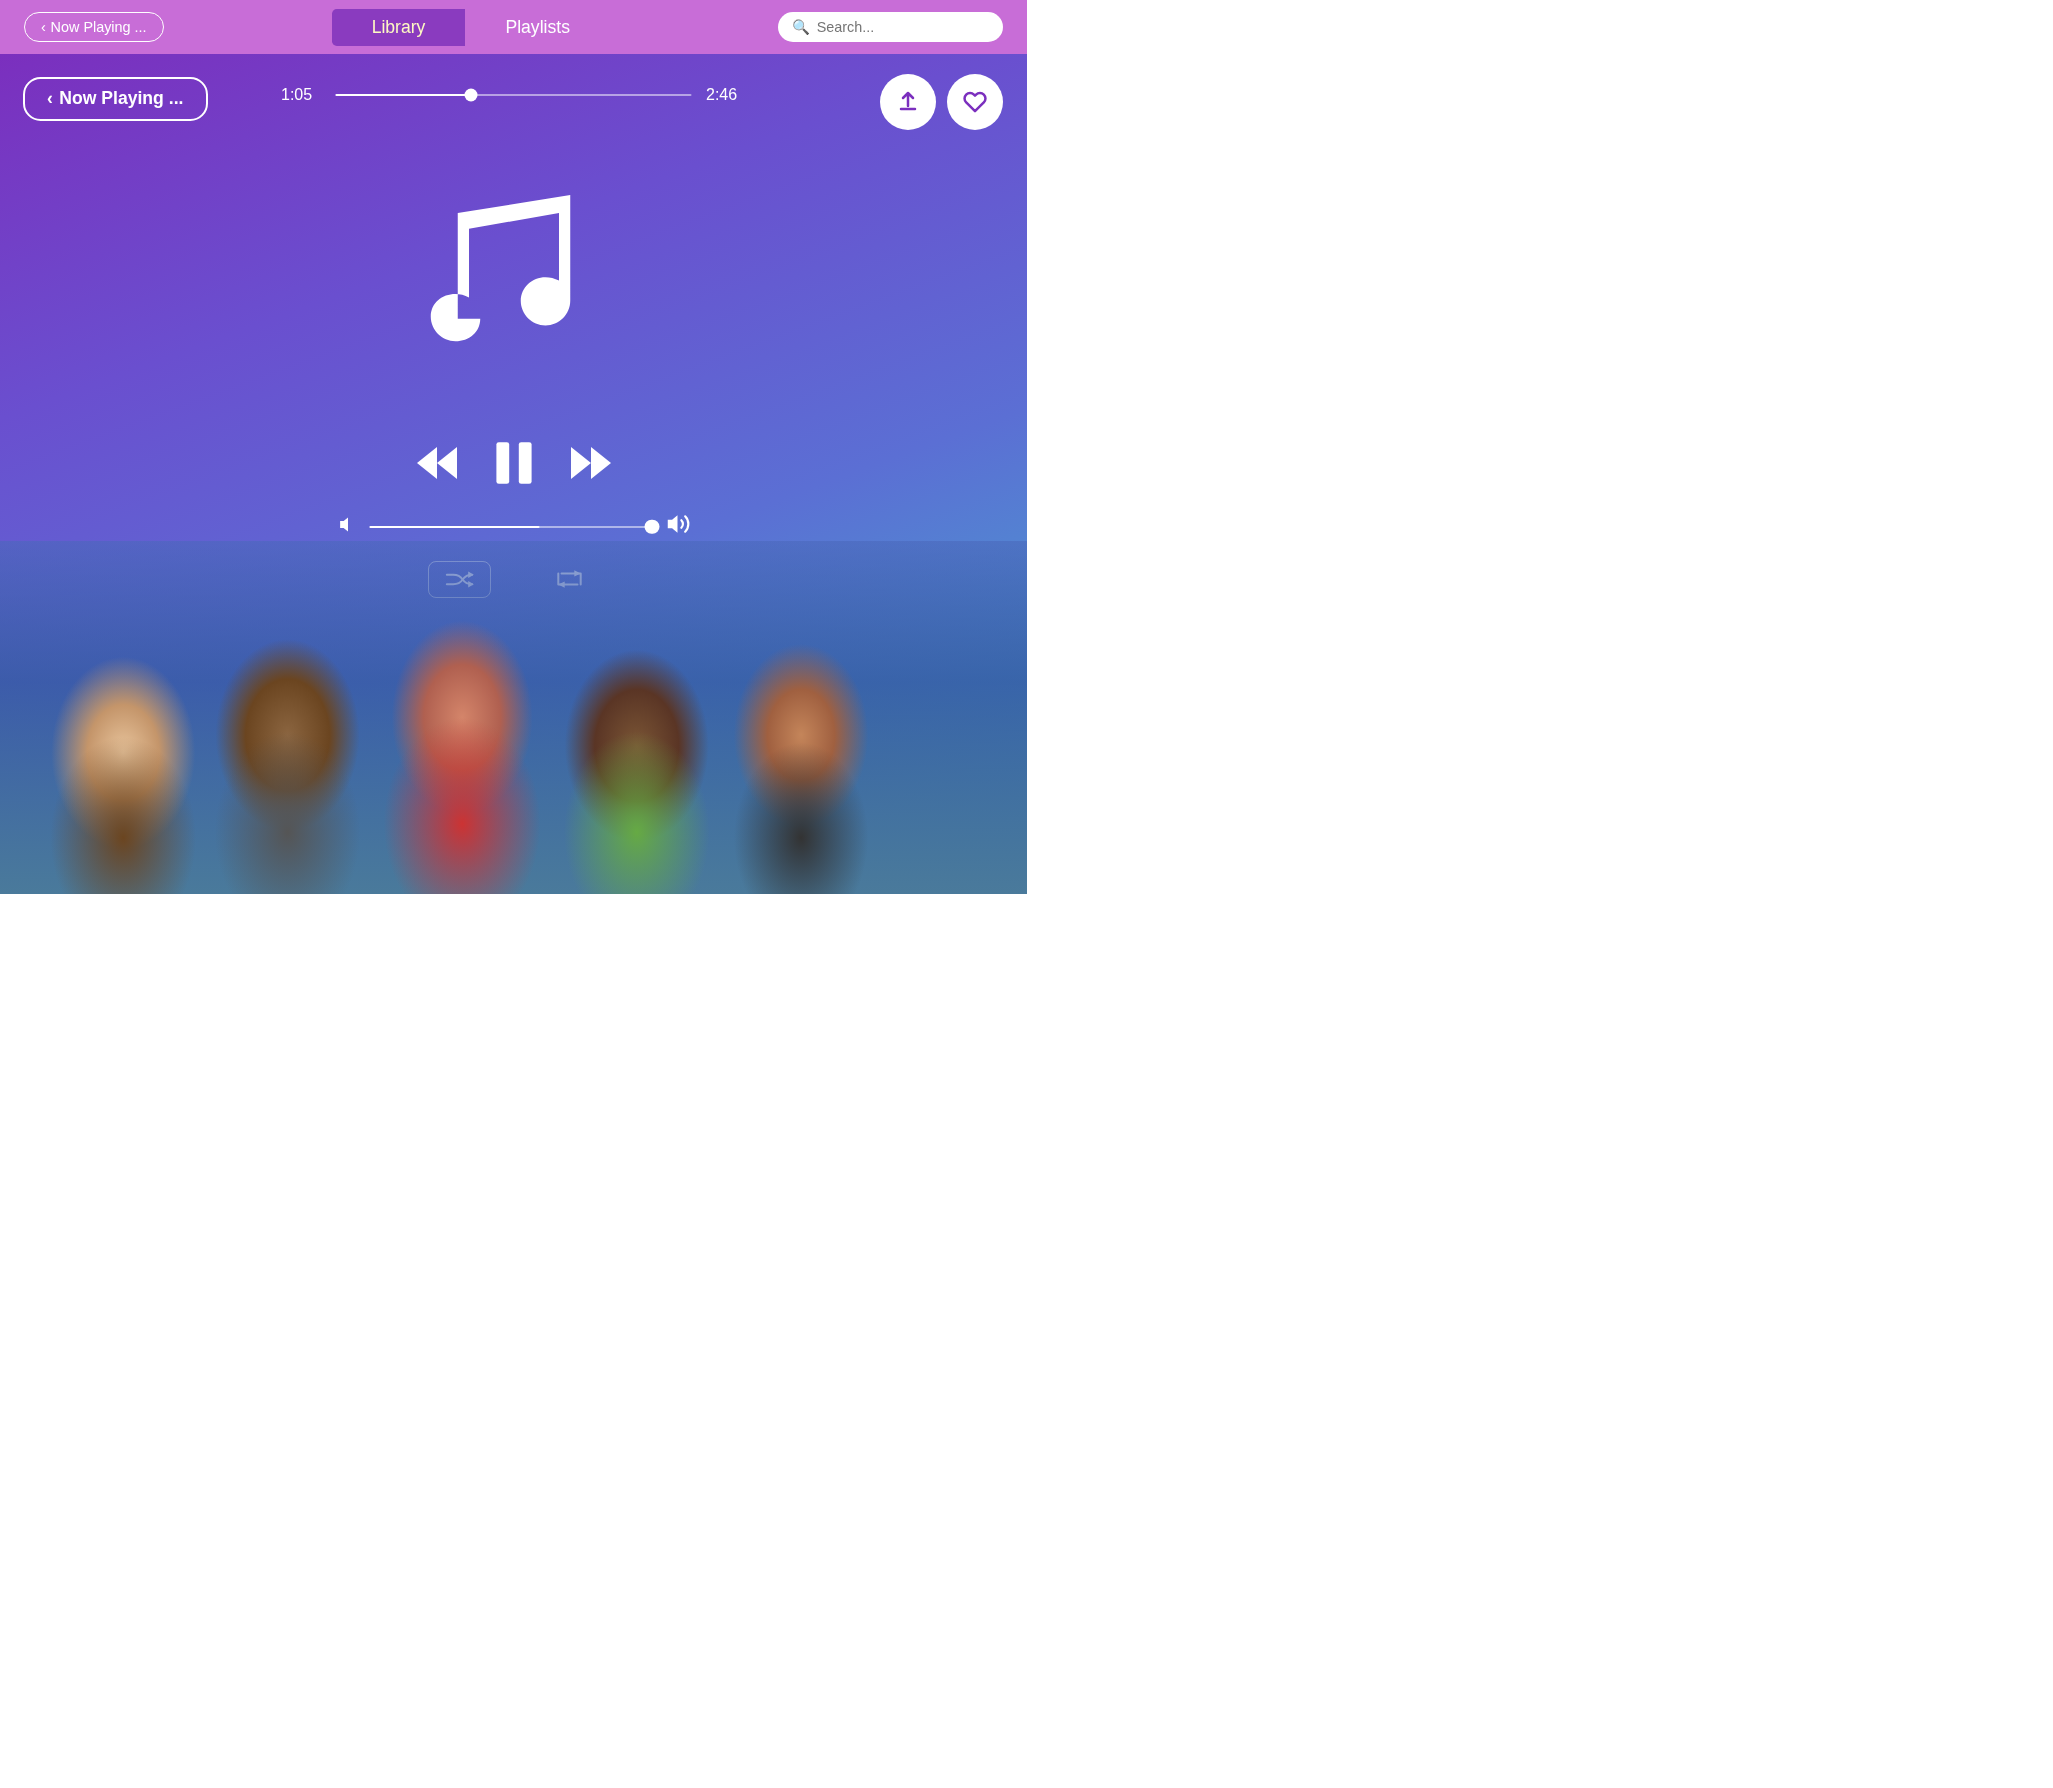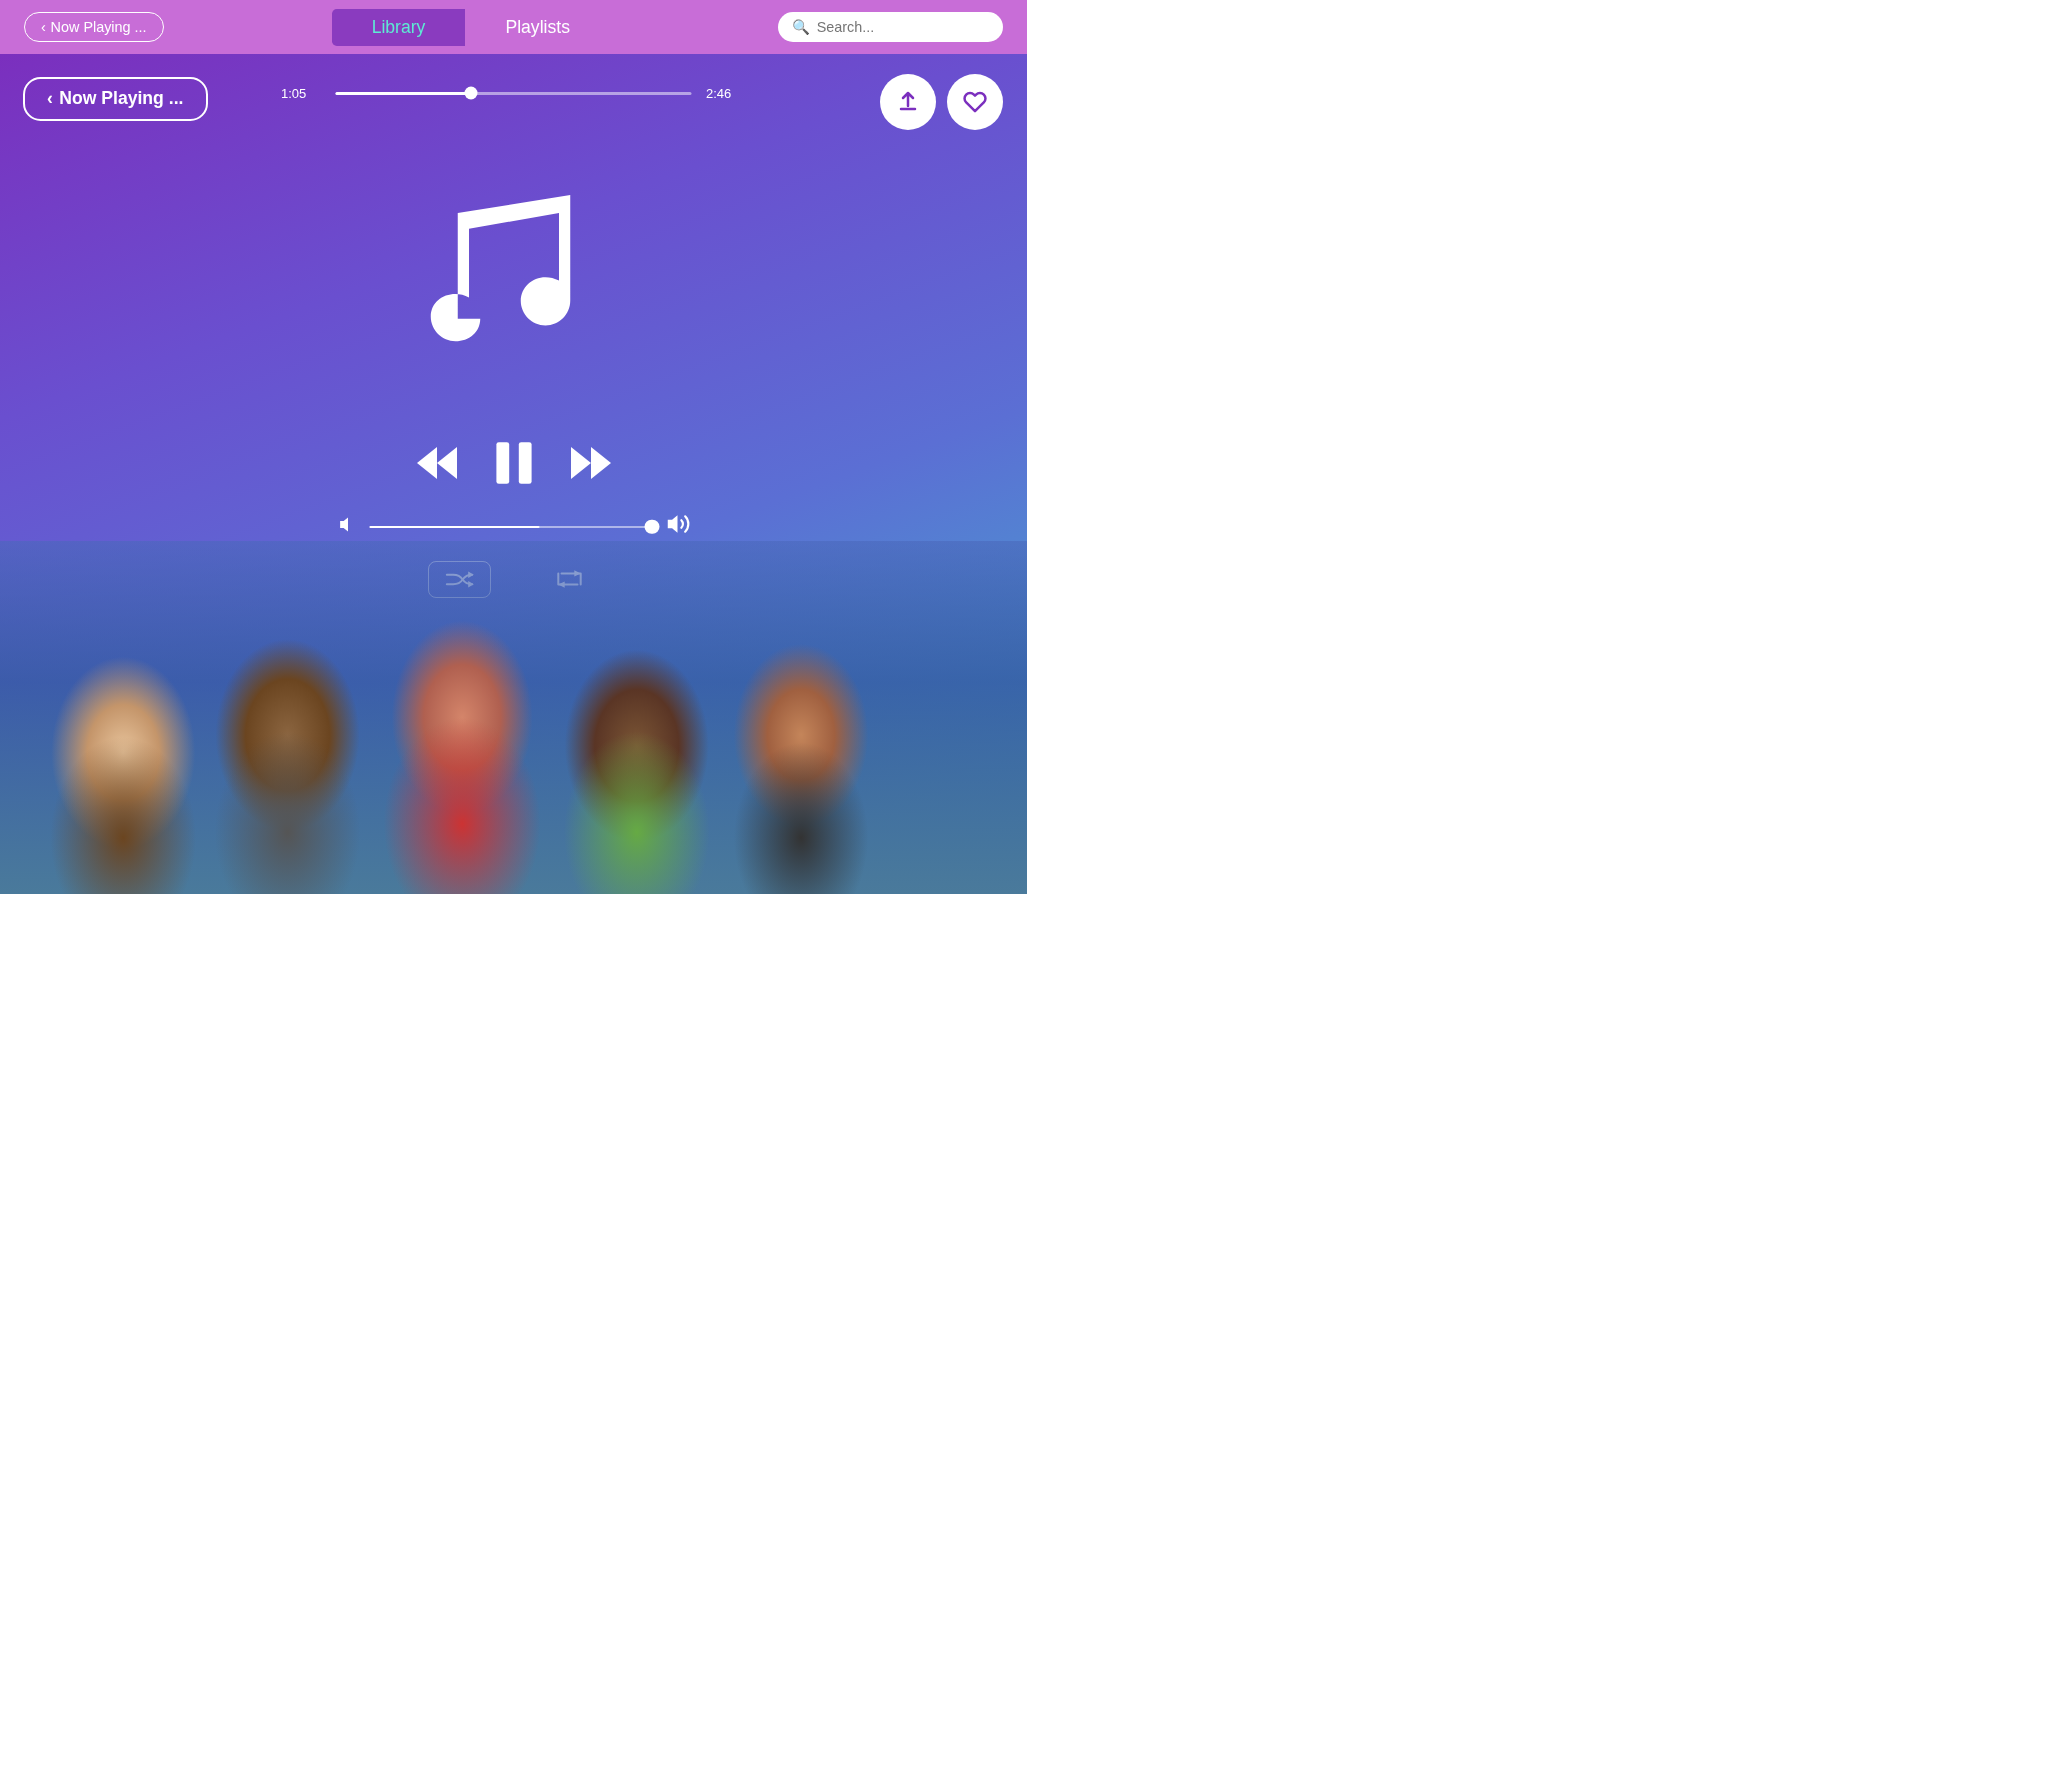--- a/index.html
+++ b/index.html
@@ -42,21 +42,21 @@
     .nav-tab {
       padding: 8px 40px;
       font-size: 17.6px;
       cursor: pointer;
       border: none;
       font-weight: 500;
     }
 
     .nav-tab.library {
       background: #8a3bbf;
-      color: #5eead4;
+      color: #fef9c3;
       border-radius: 4.8px 0 0 4.8px;
     }
 
     .nav-tab.playlists {
       background: transparent;
       color: white;
       border-radius: 0 4.8px 4.8px 0;
     }
 
     .nav-right .search-bar {
@@ -117,21 +117,21 @@
       left: 50%;
       transform: translateX(-50%);
       display: flex;
       align-items: center;
       gap: 14.4px;
       width: 465px;
     }
 
     .time-label {
       color: white;
-      font-size: 13px;
+      font-size: 16px;
       font-weight: 400;
       min-width: 40px;
     }
 
     .progress-track {
       flex: 1;
       height: 2.4px;
       background: rgba(255,255,255,0.5);
       border-radius: 2.4px;
       position: relative;

